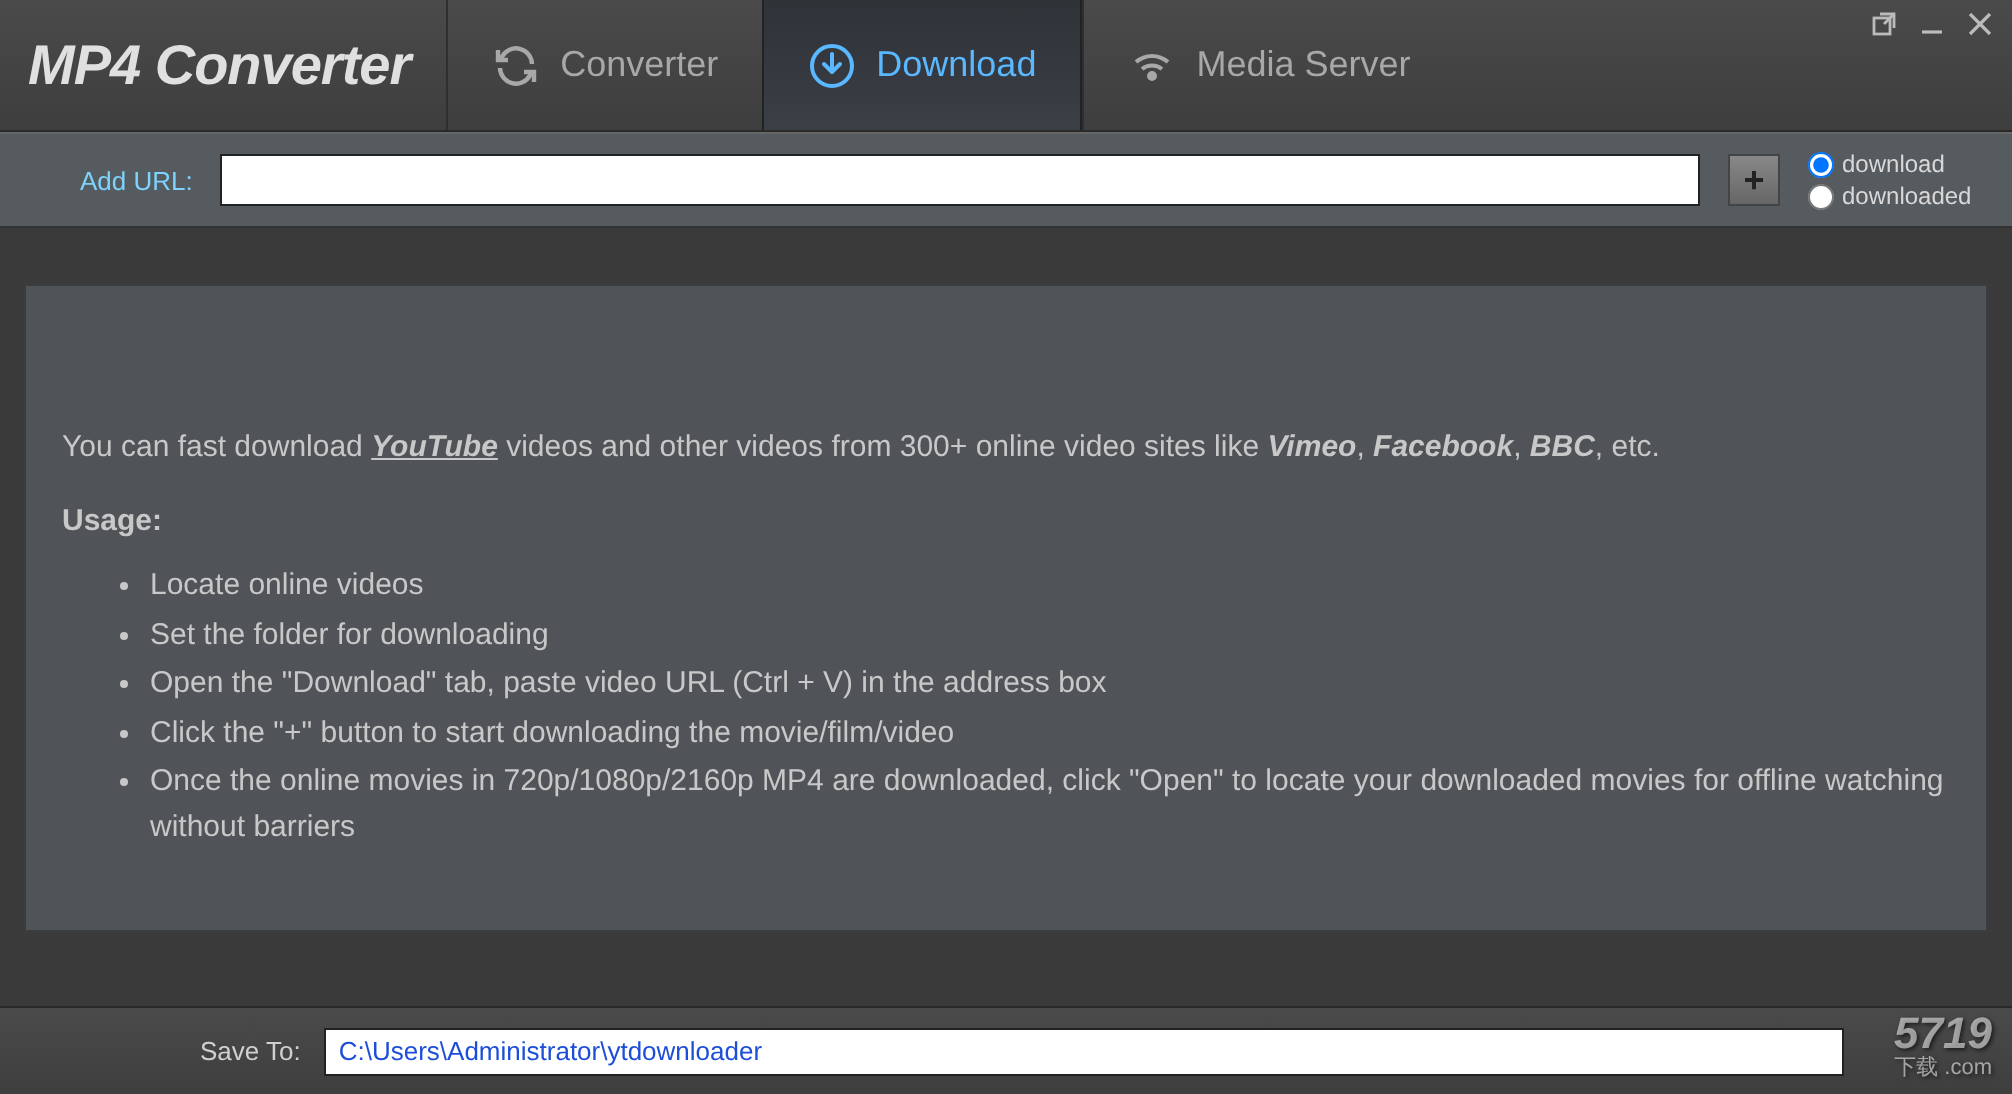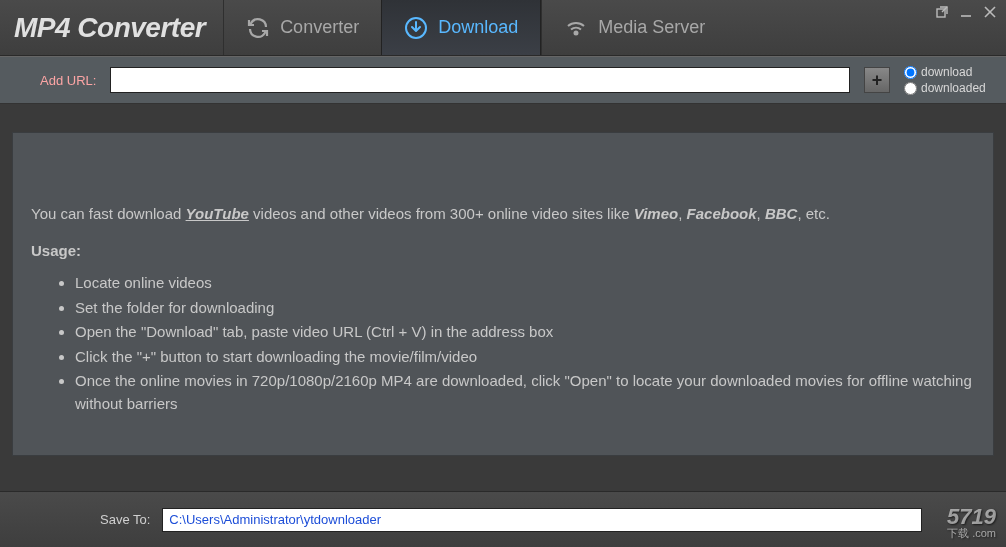--- a/index.html
+++ b/index.html
@@ -7,21 +7,21 @@
   width: 1006px;
   height: 547px;
   background: #3a3a3a;
   font-family: Arial, sans-serif;
   color: #c8c8c8;
   overflow: hidden;
   position: relative;
 }
 
 .header {
-  height: 56px;
+  height: 66px;
   background: linear-gradient(to bottom, #4a4a4a 0%, #3e3e3e 100%);
   border-bottom: 1px solid #2a2a2a;
   display: flex;
   align-items: center;
   position: relative;
 }
 .app-title {
   font-size: 28px;
   font-weight: bold;
   font-style: italic;
@@ -73,21 +73,21 @@
   background: #555b5f;
   display: flex;
   align-items: center;
   padding: 0 10px 0 40px;
   gap: 14px;
   border-top: 1px solid #666;
   border-bottom: 1px solid #333;
 }
 .url-label {
   font-size: 13px;
-  color: #fca5a5;
+  color: #7dd3fc;
   white-space: nowrap;
 }
 .url-input {
   flex: 1;
   height: 26px;
   background: #fff;
   border: 1px solid #222;
   padding: 0 6px;
   font-size: 13px;
 }
@@ -132,21 +132,21 @@
 .info-panel ul li { margin-bottom: 2px; }
 .info-panel a { color: #c8c8c8; text-decoration: underline; cursor: pointer; }
 .yt { font-weight: bold; font-style: italic; text-decoration: underline; }
 .site { font-weight: bold; font-style: italic; }
 
 .save-row {
   position: absolute;
   bottom: 0;
   left: 0;
   right: 0;
-  height: 56px;
+  height: 44px;
   background: linear-gradient(to bottom, #4a4a4a, #3e3e3e);
   border-top: 1px solid #2a2a2a;
   display: flex;
   align-items: center;
   padding: 0 20px 0 100px;
   gap: 12px;
 }
 .save-label { font-size: 13px; color: #d0d0d0; }
 .save-input {
   flex: 1;

